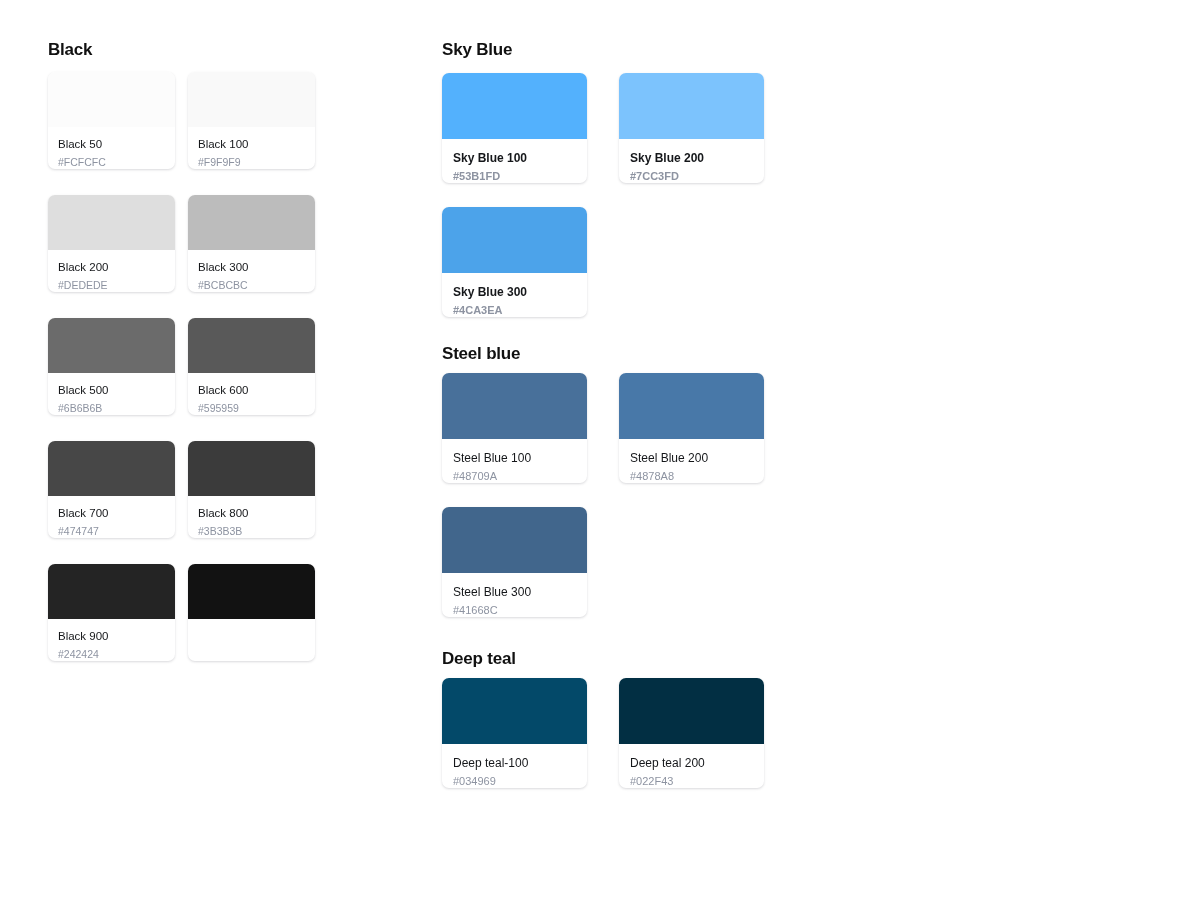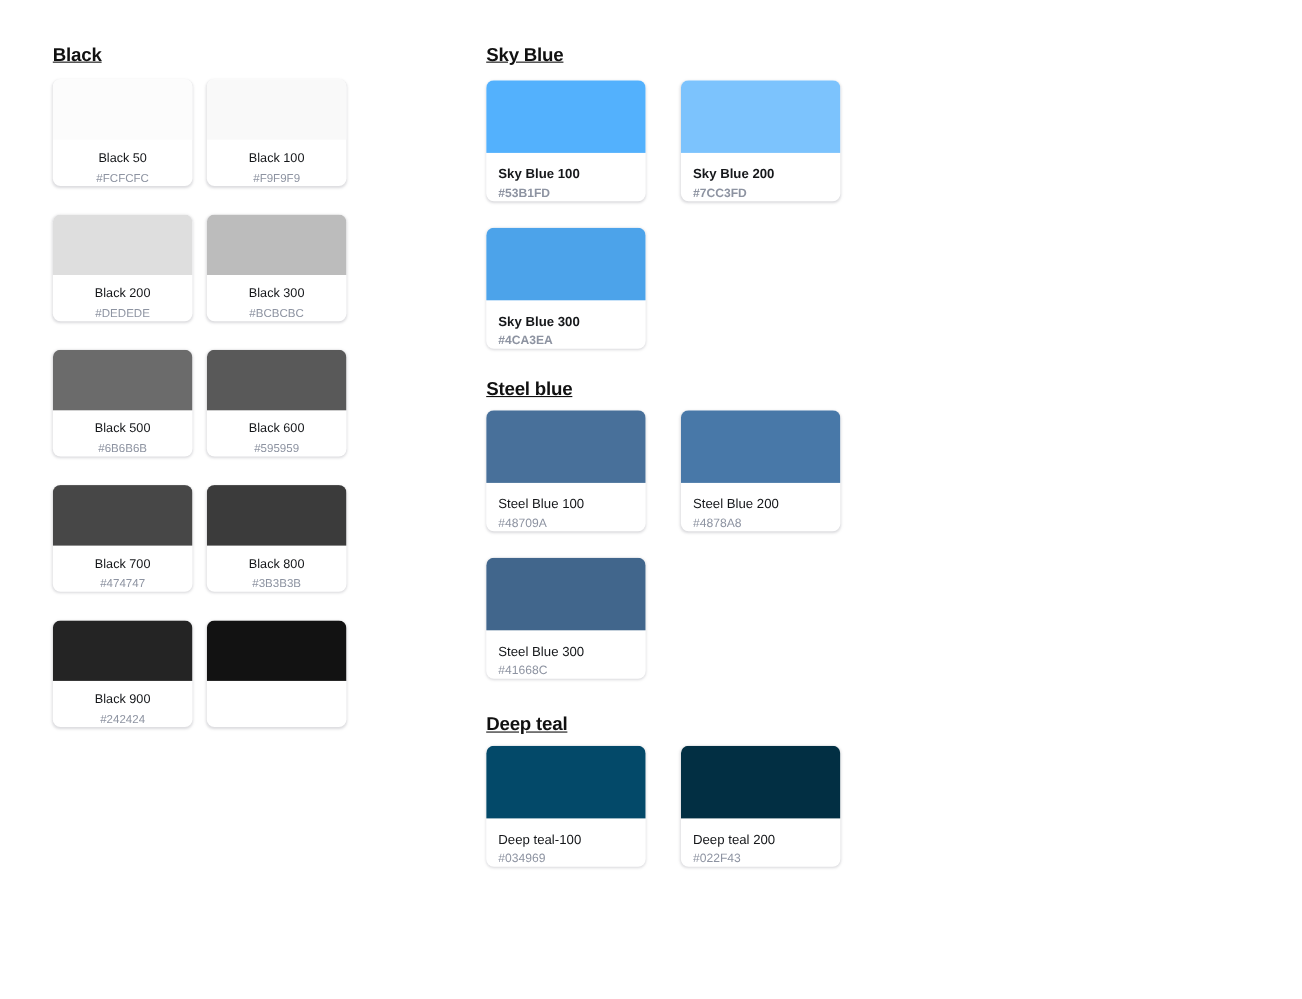--- a/index.html
+++ b/index.html
@@ -34,41 +34,40 @@
 
   
   .group-title {
     font-size: 17px;
     font-weight: bold;
     color: #111111;
     letter-spacing: -0.2px;
     line-height: 20px;
     margin: 0;
     padding: 0;
-    text-decoration: underline;
   }
 
   
   .swatch-grid {
     display: flex;
     flex-wrap: wrap;
   }
   .swatch-grid.gap-sm { gap: 26px 13px; }
   .swatch-grid.gap-lg { gap: 24px 32px; }
 
   
   .swatch-card {
     background: #ffffff;
     border-radius: 7px;
     overflow: hidden;
     box-shadow: 0 1px 3px rgba(16,24,40,0.10), 0 1px 2px rgba(16,24,40,0.06);
     display: flex;
     flex-direction: column;
   }
-  .card-sm { width: 127px; text-align: center; }
+  .card-sm { width: 127px; }
   .card-lg { width: 145px; }
 
   .swatch-chip {
     width: 100%;
     flex: none;
   }
   .card-sm .swatch-chip { height: 55px; }
   .card-lg .swatch-chip { height: 66px; }
 
   .swatch-info {

